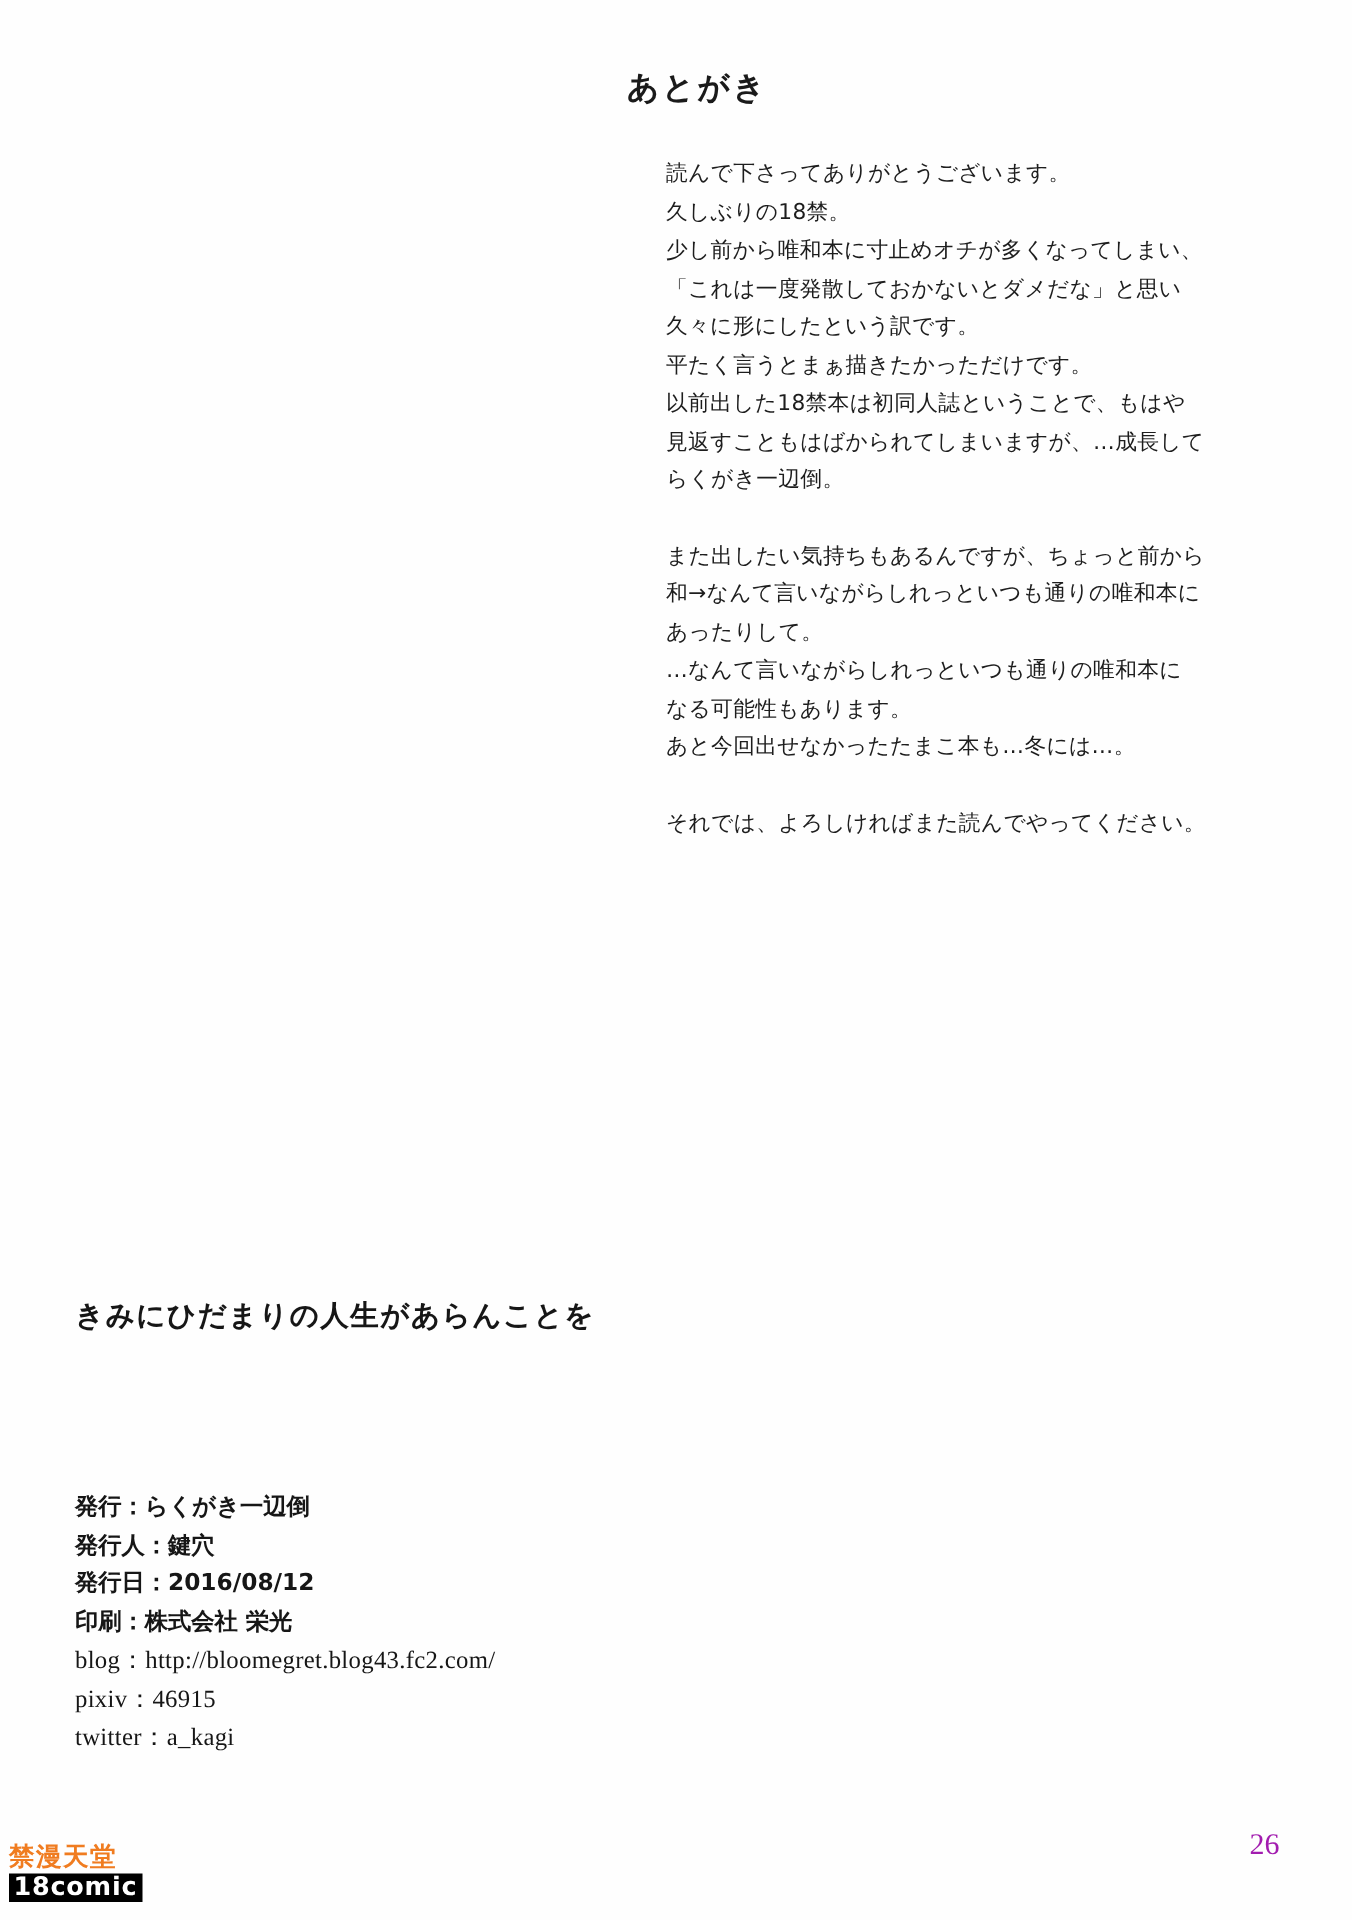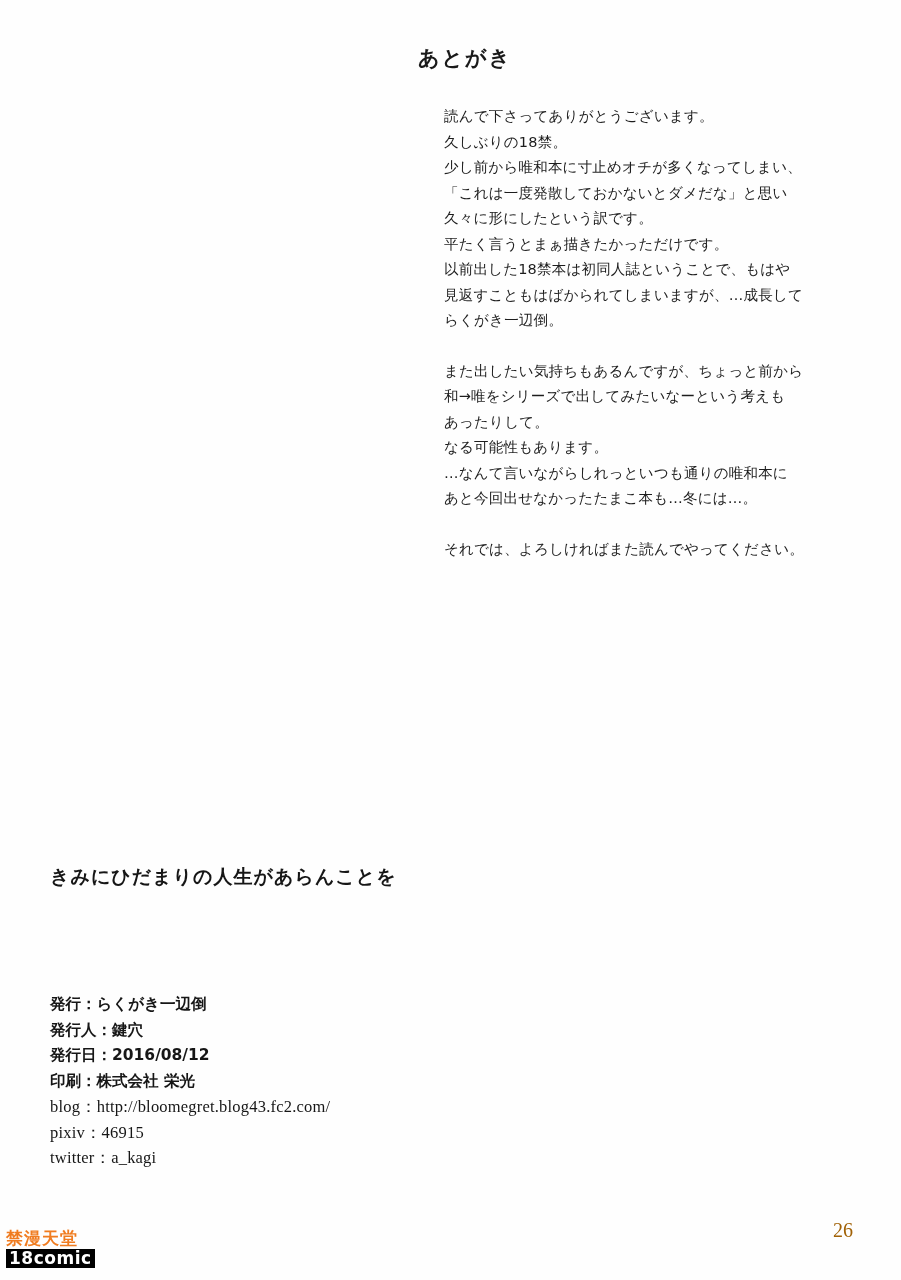--- a/index.html
+++ b/index.html
@@ -86,21 +86,21 @@
     letter-spacing: 0.2px;
   }
 
   
   .page-number {
     position: absolute;
     right: 48px;
     bottom: 38px;
     font-family: "Liberation Serif", serif;
     font-size: 20px;
-    color: #a16207;
+    color: #a21caf;
   }
 
   
   .watermark {
     position: absolute;
     left: 6px;
     bottom: 6px;
     width: 84px;
     height: 44px;
     line-height: 1;
@@ -144,24 +144,24 @@
       <p>久々に形にしたという訳です。</p>
       <p>平たく言うとまぁ描きたかっただけです。</p>
       <p>以前出した18禁本は初同人誌ということで、もはや</p>
       <p>見返すこともはばかられてしまいますが、…成長して</p>
       <p>らくがき一辺倒。</p>
     </div>
     <div class="para-gap"></div>
 
     <div>
       <p>また出したい気持ちもあるんですが、ちょっと前から</p>
-      <p>和→唯をシリーズで出してみたいなーという考えも</p>
+      <p>和→なんて言いながらしれっといつも通りの唯和本に</p>
       <p>あったりして。</p>
+      <p>…なんて言いながらしれっといつも通りの唯和本に</p>
       <p>なる可能性もあります。</p>
-      <p>…なんて言いながらしれっといつも通りの唯和本に</p>
       <p>あと今回出せなかったたまこ本も…冬には…。</p>
     </div>
     <div class="para-gap"></div>
 
     <div>
       <p>それでは、よろしければまた読んでやってください。</p>
     </div>
   </div>
 
   <div class="colophon-title">きみにひだまりの人生があらんことを</div>

